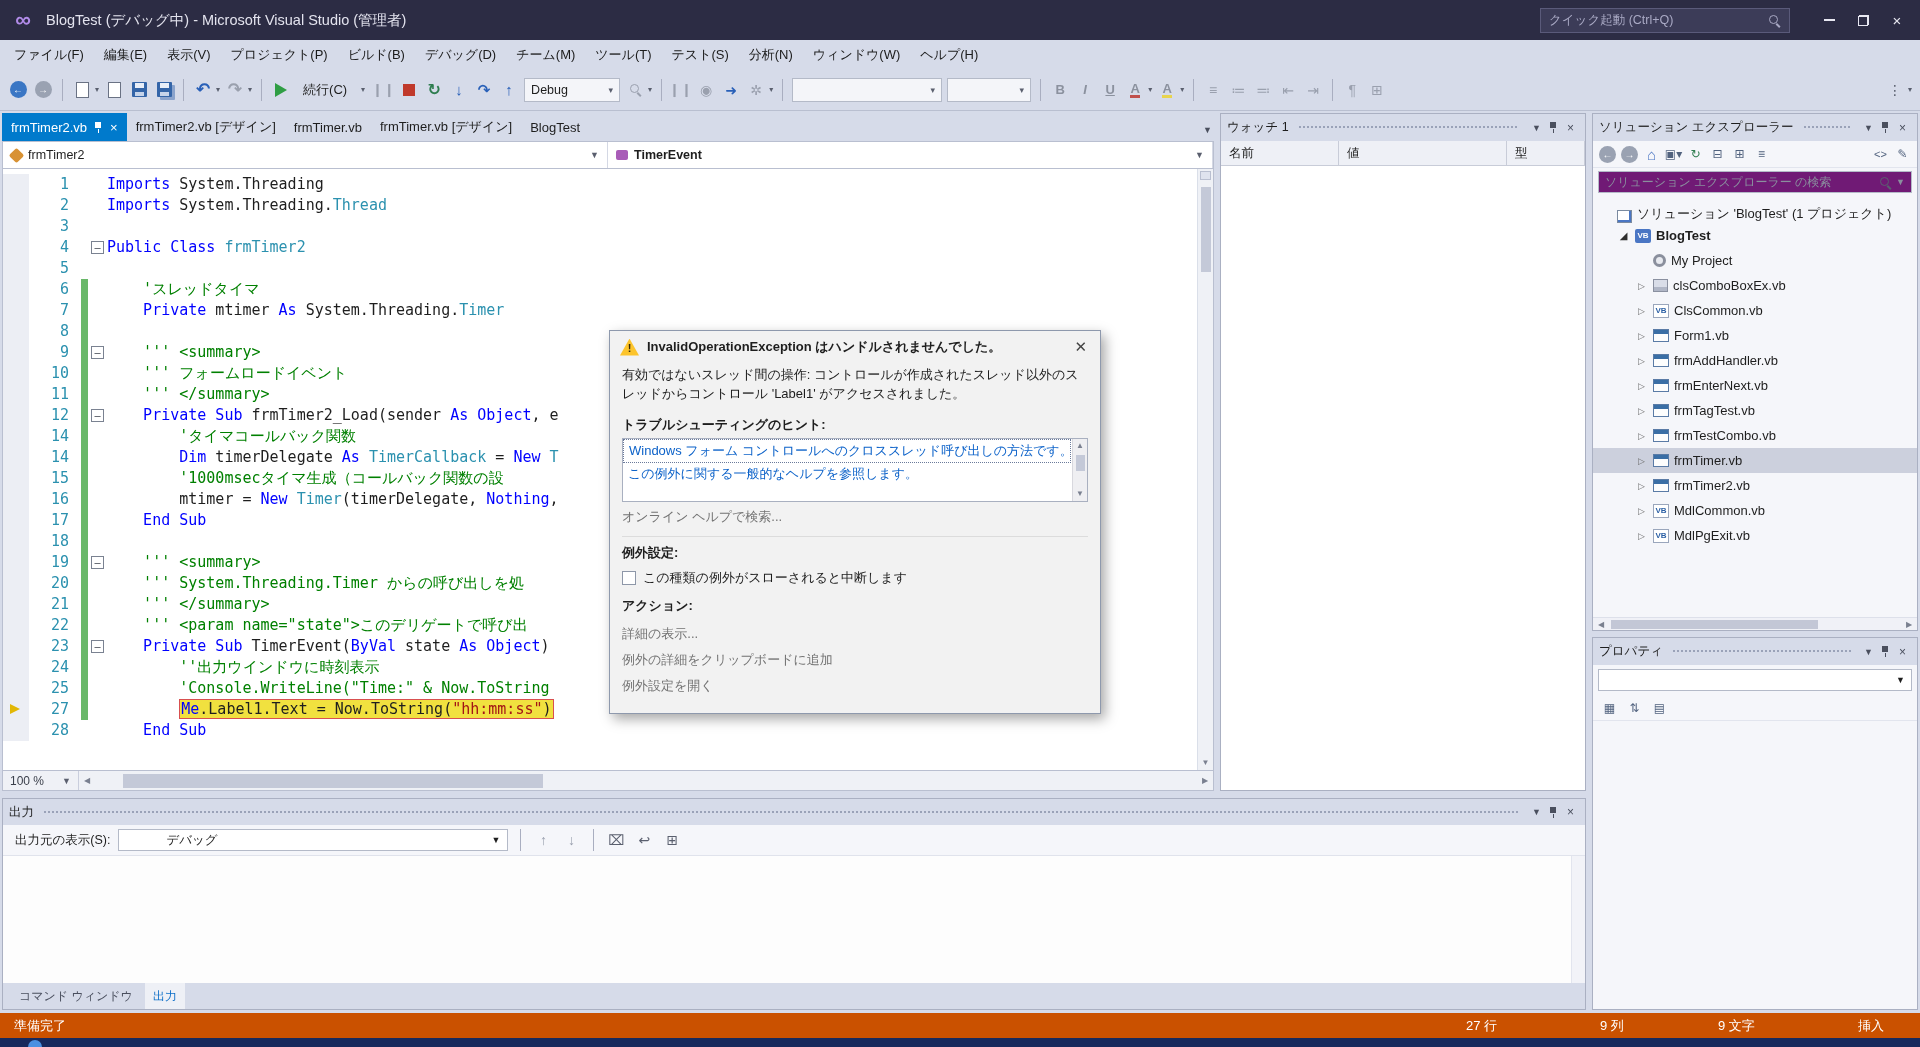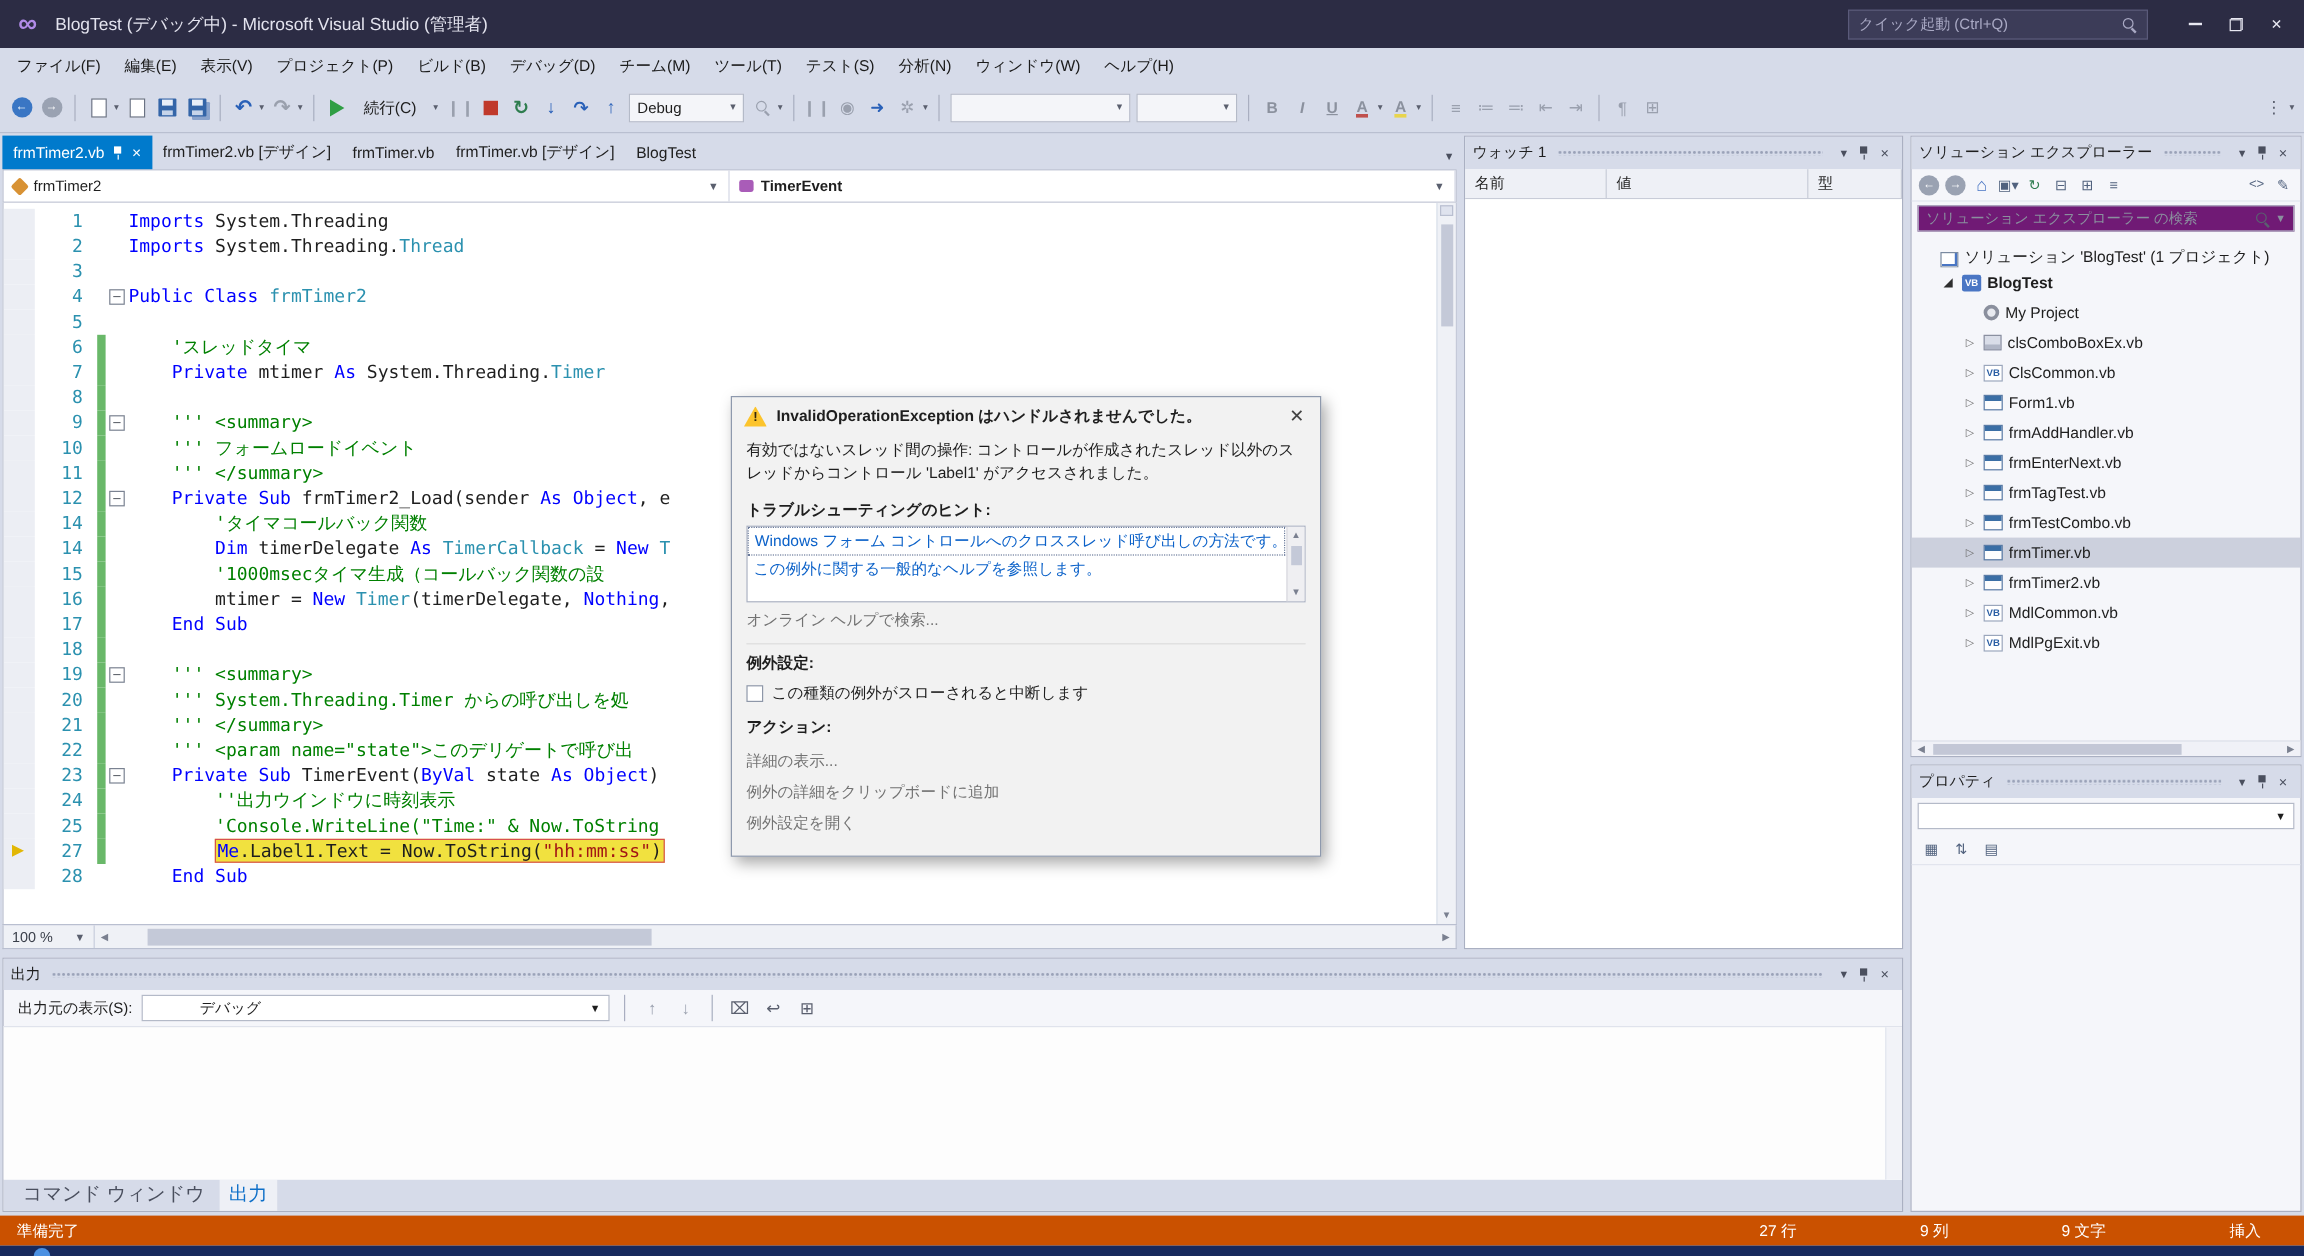--- a/index.html
+++ b/index.html
@@ -162,21 +162,21 @@
 
   
   #out-panel { left:2px; top:798px; width:1584px; height:212px; }
   .out-toolbar { height:30px; display:flex; align-items:center; padding:0 12px; gap:8px; flex:none; }
   .out-label { font-size:12.5px; white-space:nowrap; }
   .out-combo { width:390px; height:22px; background:#fff; border:1px solid #b4bac8; display:flex; align-items:center; padding:0 7px; font-size:12.5px; }
   .out-combo span.val { flex:1;margin-left:40px; }
   .out-content { flex:1; background:#fdfdfd; border-top:1px solid #e0e3ec; position:relative; }
   .out-vscroll { position:absolute; right:0; top:0; bottom:0; width:14px; background:#f2f3f8; border-left:1px solid #e2e5ee; }
   .out-tabs { height:26px; display:flex; align-items:center; gap:4px; padding:0 8px; background:#d6dbe9; flex:none; }
-  .out-tab { padding:0 8px; line-height:26px; font-size:16px; color:#4a4f5e; white-space:nowrap; }
+  .out-tab { padding:0 8px; line-height:26px; font-size:12px; color:#4a4f5e; white-space:nowrap; }
   .out-tab.active { color:#0e6fc8; background:#eef0f6; }
 
   
   #statusbar { position:absolute; left:0; top:1013px; width:1920px; height:25px; background:#ca5100; color:#fff; font-size:13px; }
   #statusbar span { position:absolute; top:4px; white-space:nowrap; }
   #taskbar { position:absolute; left:0; top:1038px; width:1920px; height:9px; background:#17295c; overflow:hidden; }
   .tb-app-icon { position:absolute; left:28px; top:2px; width:14px; height:14px; border-radius:50%; background:#4a90e2; }
 </style>
 </head>
 <body>

